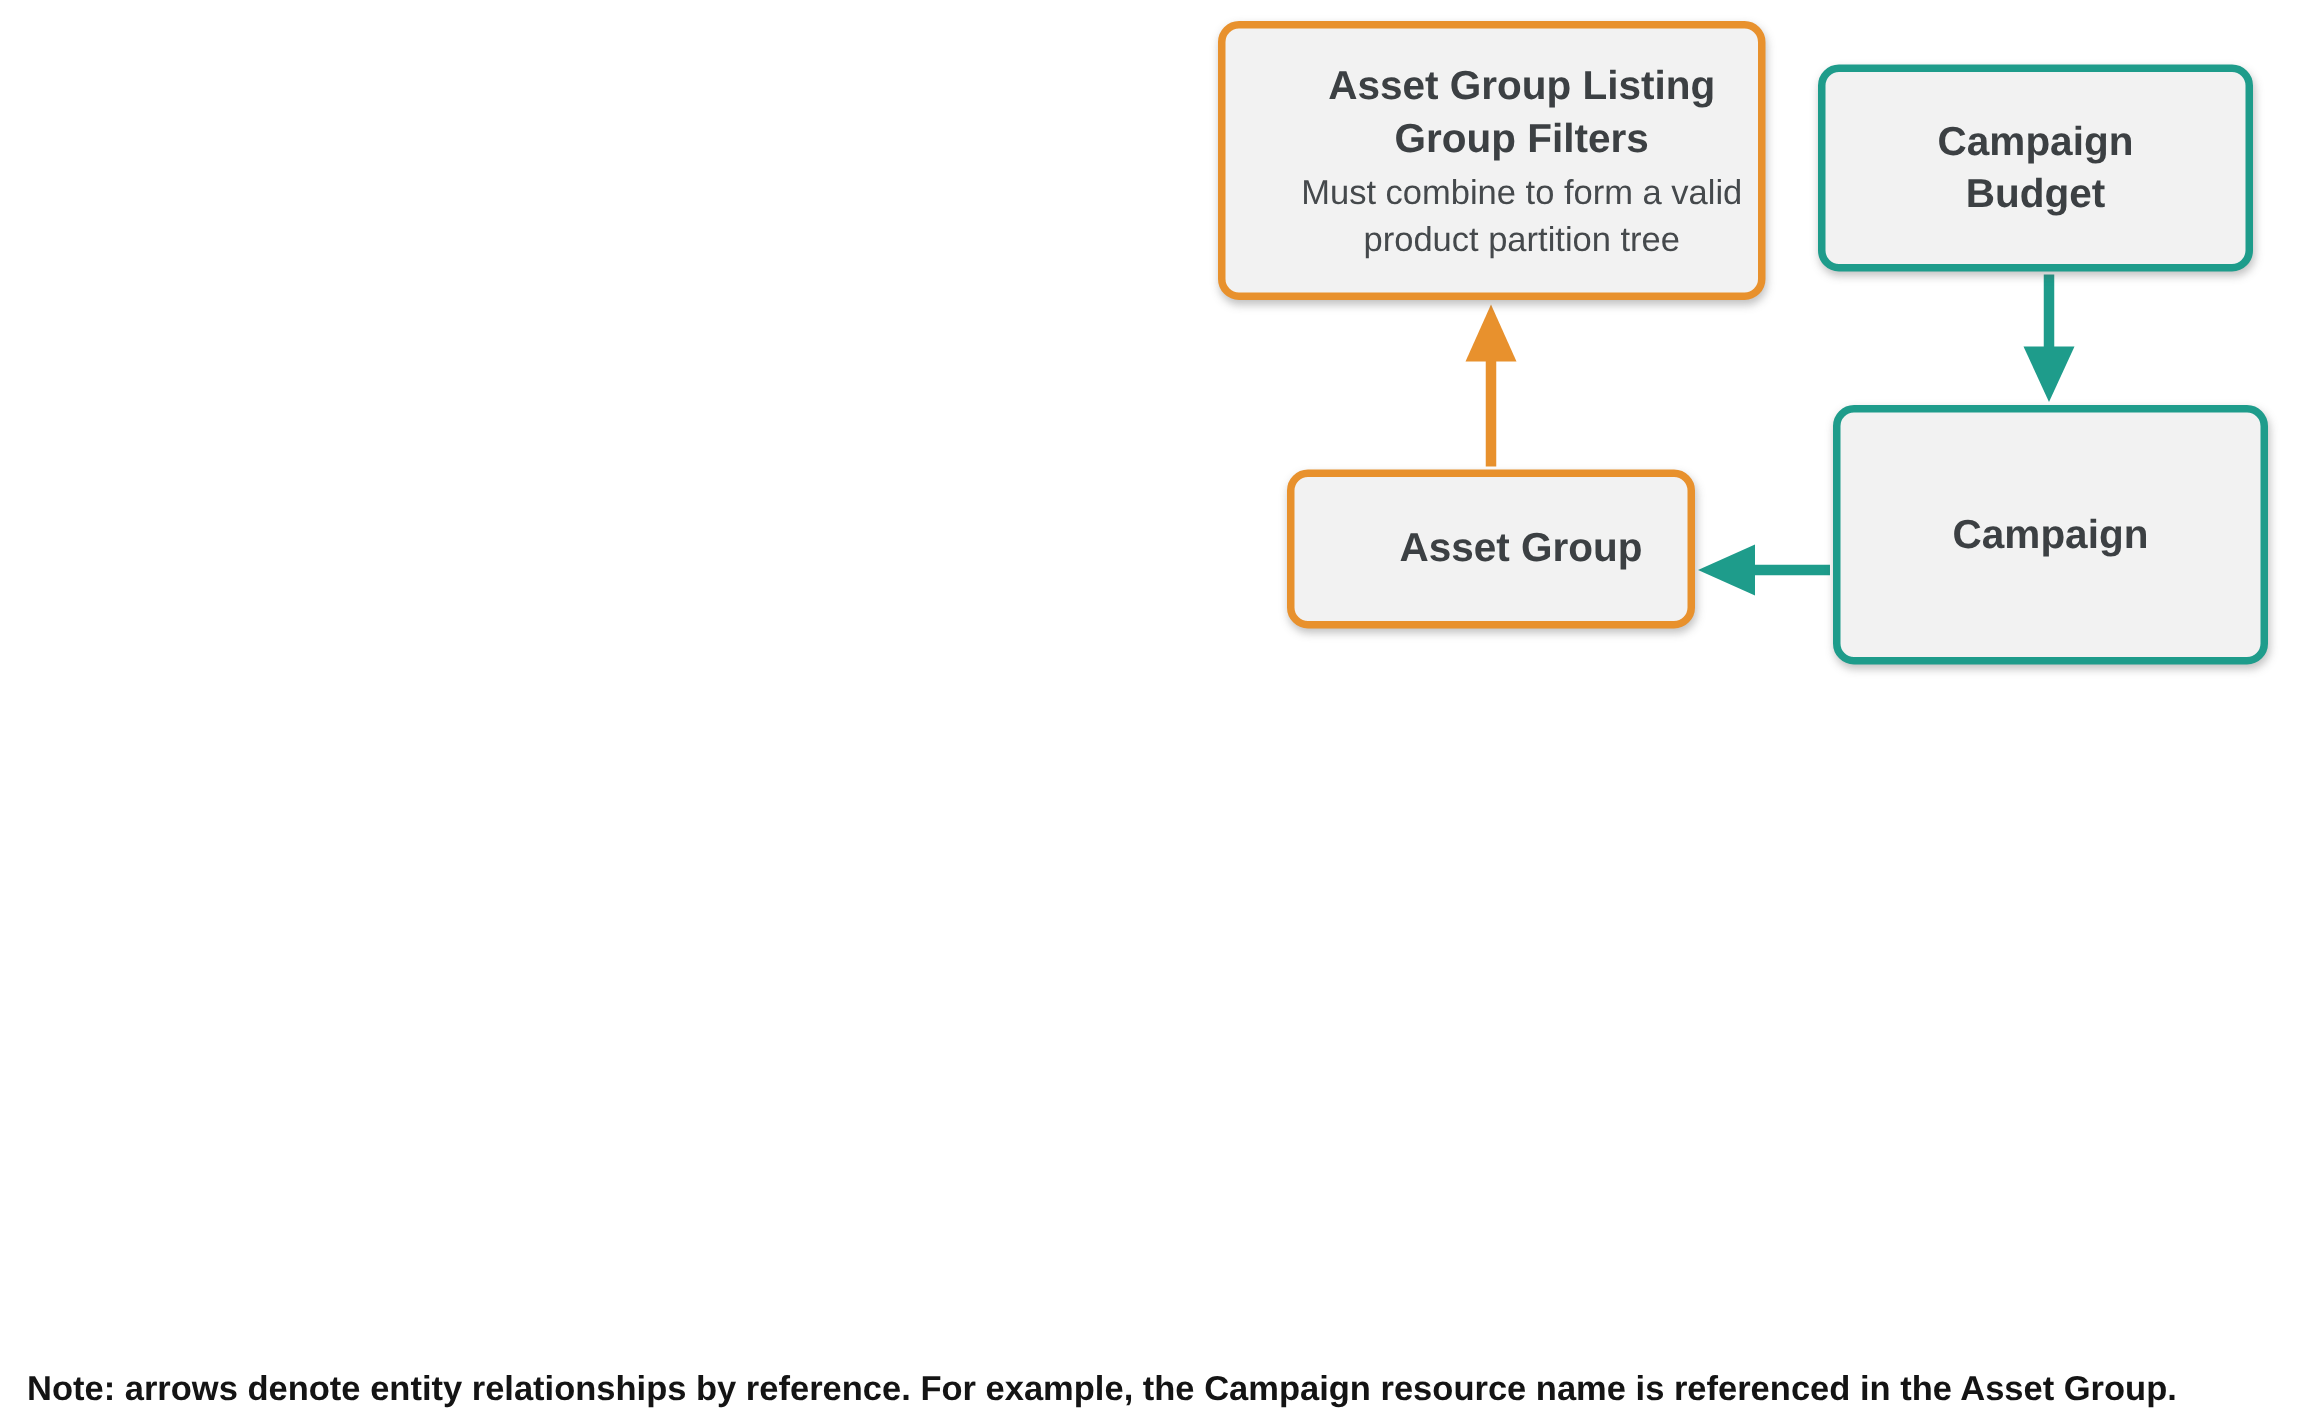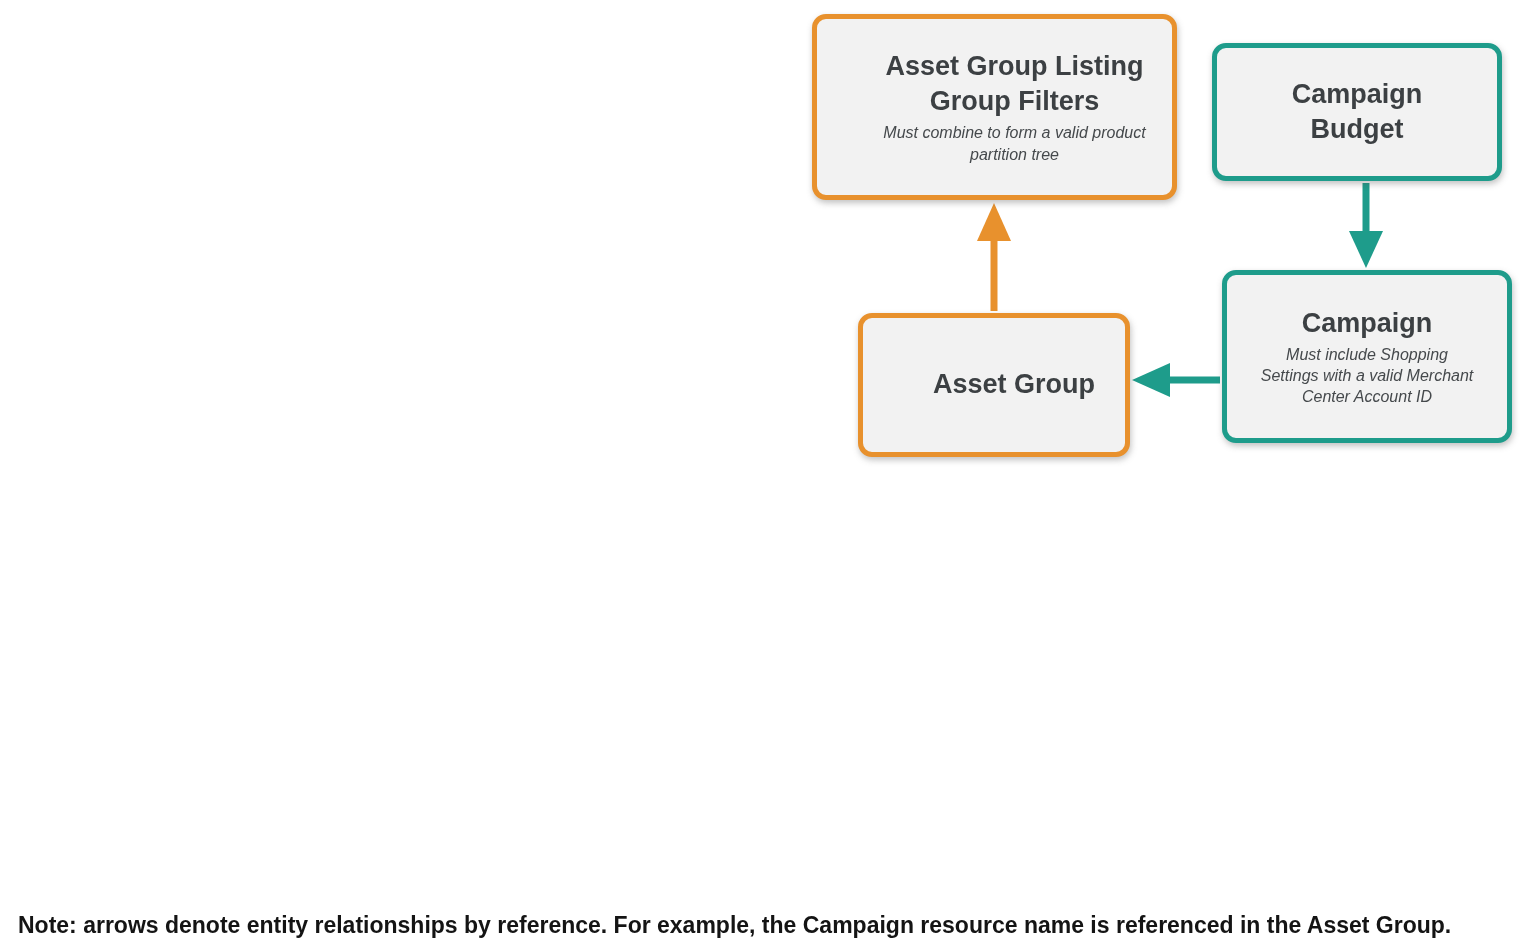--- a/index.html
+++ b/index.html
@@ -47,37 +47,36 @@
   }
   .node[data-accent="orange"] { border-color: var(--orange); padding-left: 40px; }
   .node[data-accent="teal"]   { border-color: var(--teal); }
   .node .title {
     font-size: 27px;
     font-weight: bold;
     color: var(--node-title);
     line-height: 1.3;
   }
   .node .subtitle {
-    font-size: 16px;
+    font-size: 23px;
     font-weight: normal;
     color: var(--node-subtitle);
     line-height: 1.32;
     margin-top: 3px;
-    font-style: italic;
   }
   .subtitle:empty { display: none; }
 
   .node.filters        { left: 812px;  top: 14px;  width: 365px; height: 186px; }
   .node.filters .title    { max-width: 330px; }
   .node.filters .subtitle { max-width: 330px; }
 
   .node.campaign-budget { left: 1212px; top: 43px;  width: 290px; height: 138px; }
   .node.campaign-budget .title { max-width: 180px; }
 
-  .node.asset-group     { left: 858px;  top: 313px; width: 272px; height: 144px; }
+  .node.asset-group     { left: 858px;  top: 313px; width: 272px; height: 106px; }
 
   .node.campaign        { left: 1222px; top: 270px; width: 290px; height: 173px; }
   .node.campaign .subtitle { max-width: 218px; }
 
   .note {
     position: absolute;
     left: 18px;
     top: 912px;
     width: 1500px;
     font-size: 23px;
@@ -119,18 +118,17 @@
 
   </div>
 
   <div class="node asset-group" data-accent="orange">
     <div class="title">Asset Group</div>
 
   </div>
 
   <div class="node campaign" data-accent="teal">
     <div class="title">Campaign</div>
-    <div class="subtitle">Must include Shopping Settings with a valid Merchant Center Account ID</div>
   </div>
 
   <div class="note">Note: arrows denote entity relationships by reference. For example, the Campaign resource name is referenced in the Asset Group.</div>
 
 </div>
 
 </body></html>

